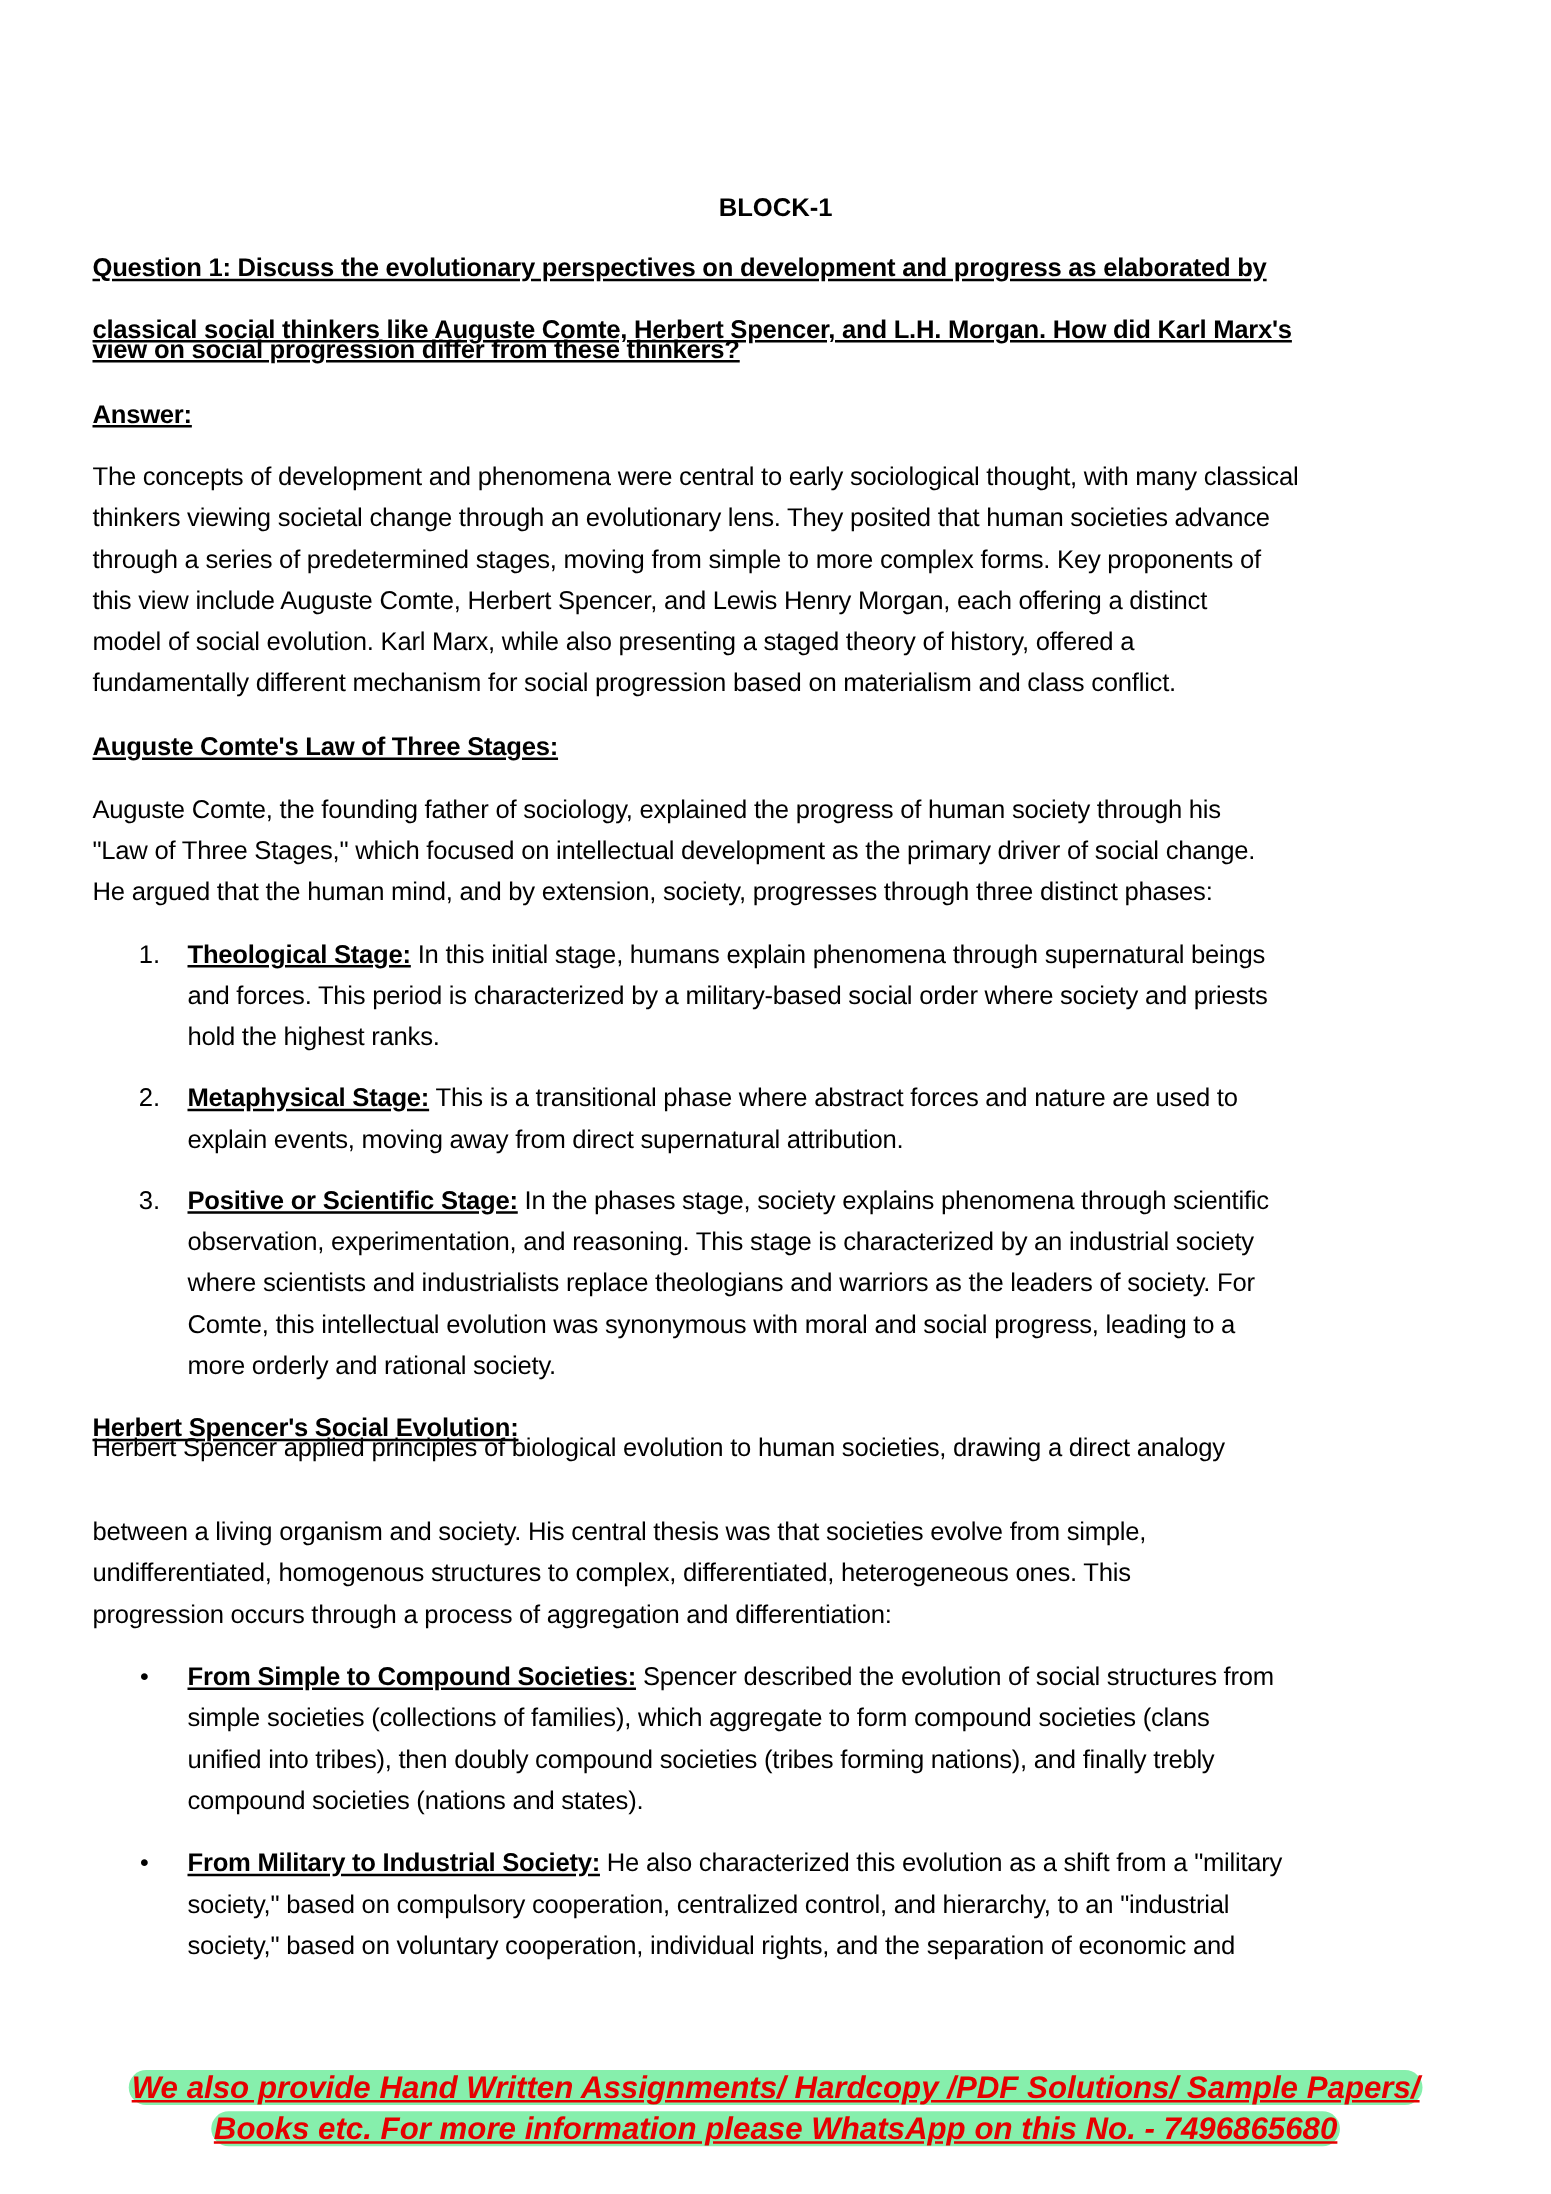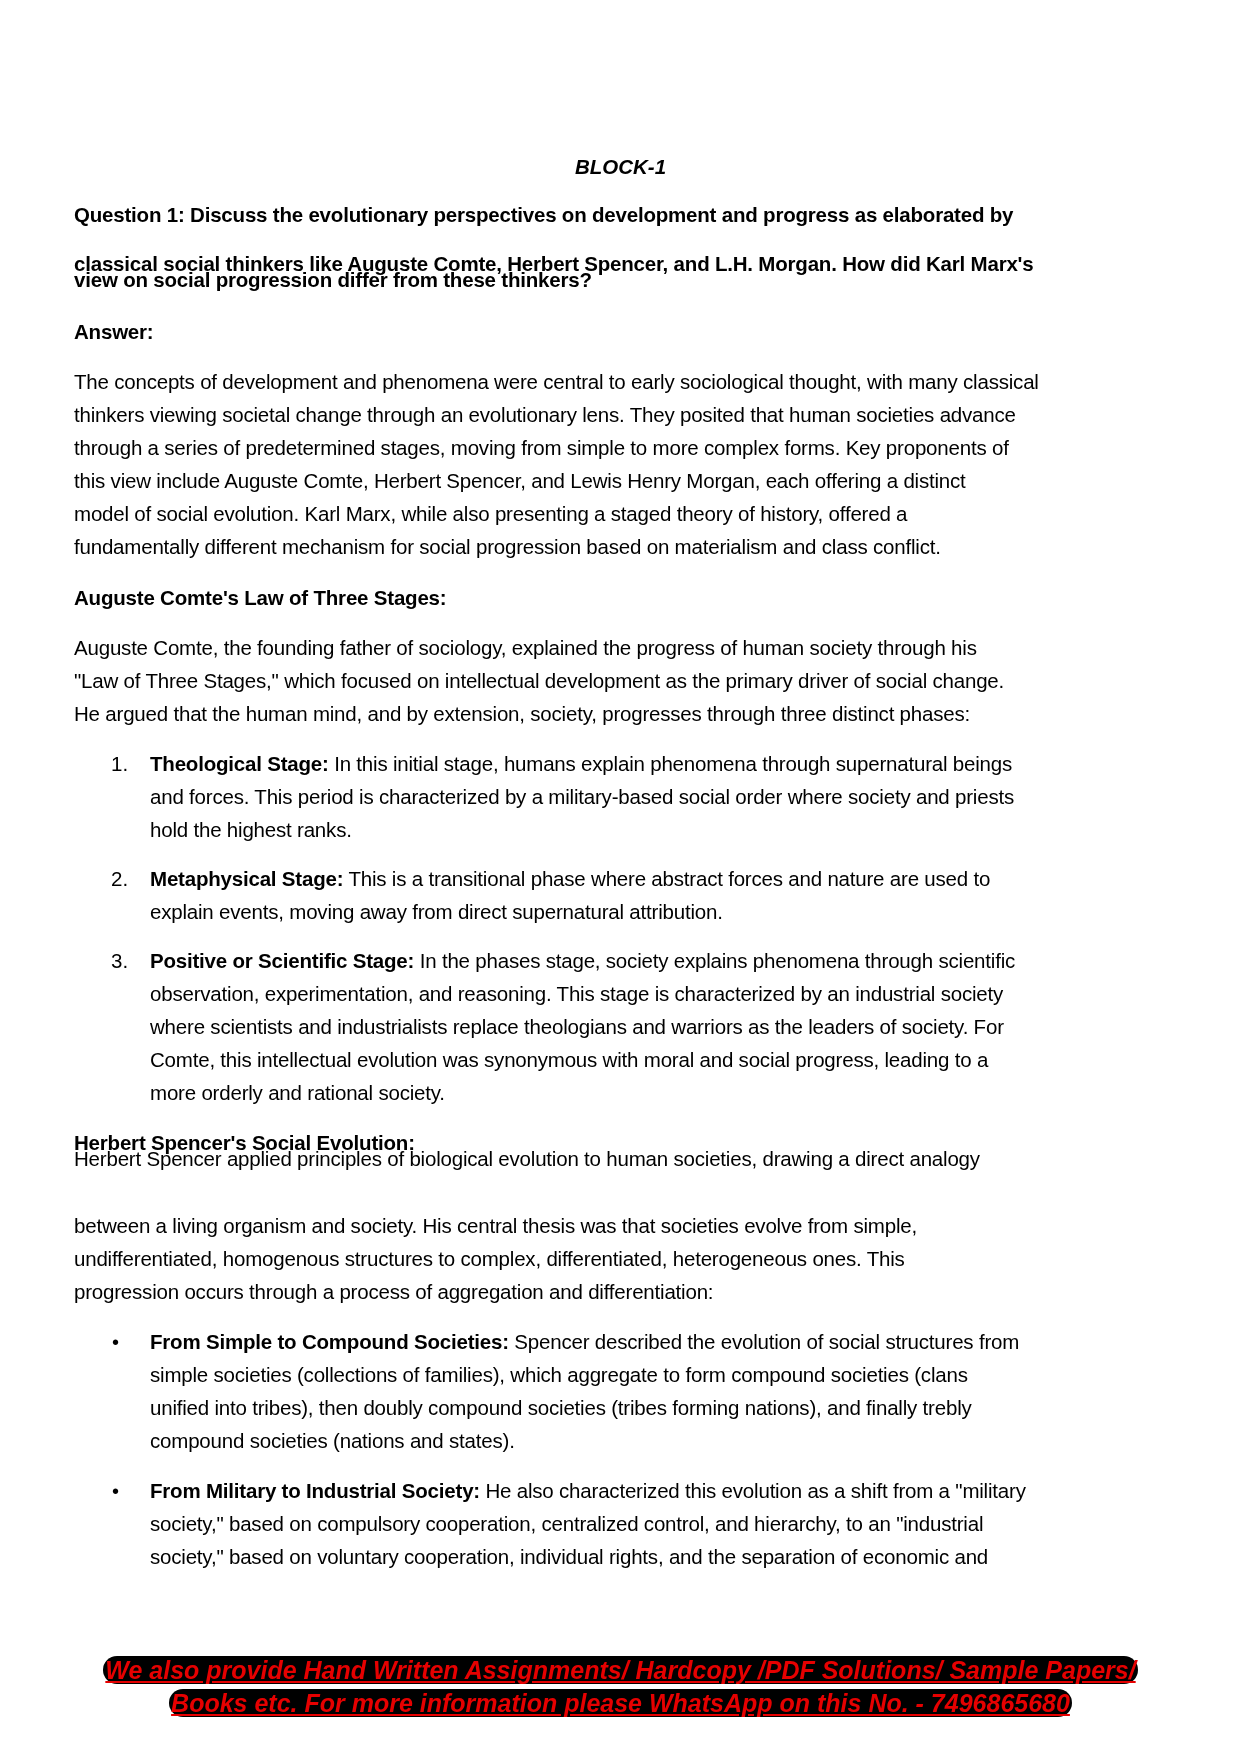--- a/index.html
+++ b/index.html
@@ -1,26 +1,26 @@
 <!DOCTYPE html>
 <html><head>
 <meta charset="utf-8">
 <style>
   html, body { margin: 0; padding: 0; background: #ffffff; }
   body { width: 1241px; height: 1755px; position: relative; overflow: hidden;
          font-family: "Liberation Sans", sans-serif; color: #000; }
   .ln { position: absolute; left: 74px; font-size: 20.5px; line-height: 24px; white-space: nowrap; letter-spacing: -0.2px; }
-  .b { font-weight: bold; }
+  .b { font-weight: bold; text-decoration: underline; }
   .ind { left: 150px; }
   .num { position: absolute; left: 111px; font-size: 20.5px; line-height: 24px; }
   .bul { position: absolute; left: 112px; font-size: 20px; line-height: 24px; }
-  .title { position: absolute; left: 0; width: 1241px; text-align: center; top: 155px; font-size: 20.5px; font-weight: bold; font-style: italic; }
+  .title { position: absolute; left: 0; width: 1241px; text-align: center; top: 155px; font-size: 20.5px; font-weight: bold; }
   .footer { position: absolute; left: 0; width: 1241px; text-align: center; font-size: 25px; line-height: 30px;
             font-style: italic; font-weight: bold; color: #e60000; text-decoration: underline; }
-  .footer span { background: #000000; padding: 0 2px; border-radius: 14px; }
+  .footer span { background: #86efac; padding: 0 2px; border-radius: 14px; }
 </style>
 </head>
 <body>
 
 <div>
   <div class="title">BLOCK-1</div>
 
   <div>
     <div class="ln b" style="top:203px">Question 1: Discuss the evolutionary perspectives on development and progress as elaborated by</div>
     <div class="ln b" style="top:252px">classical social thinkers like Auguste Comte, Herbert Spencer, and L.H. Morgan. How did Karl Marx's</div>

